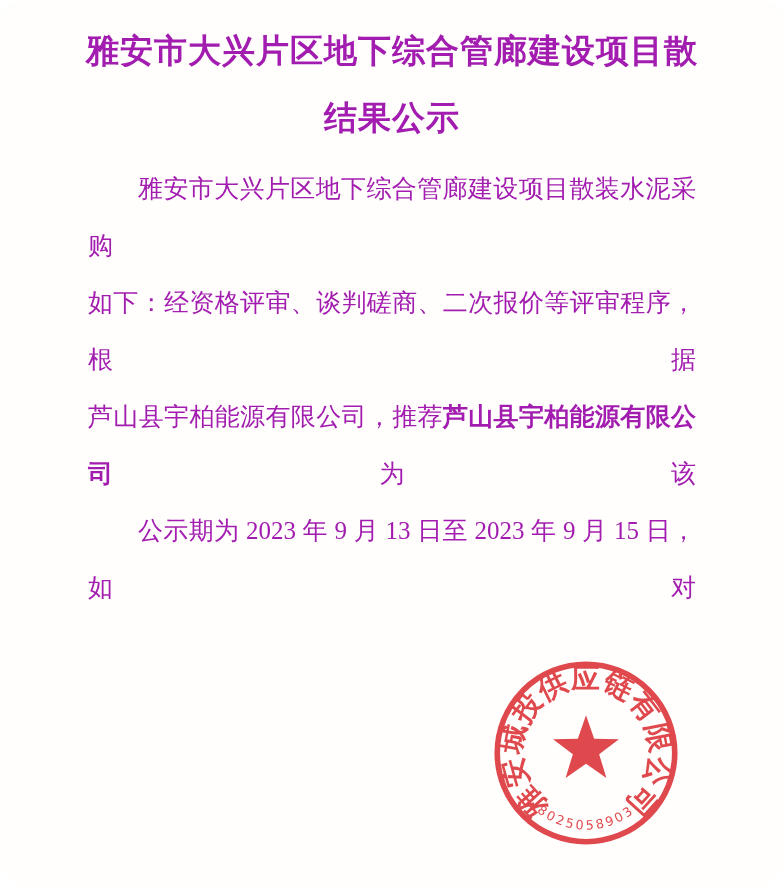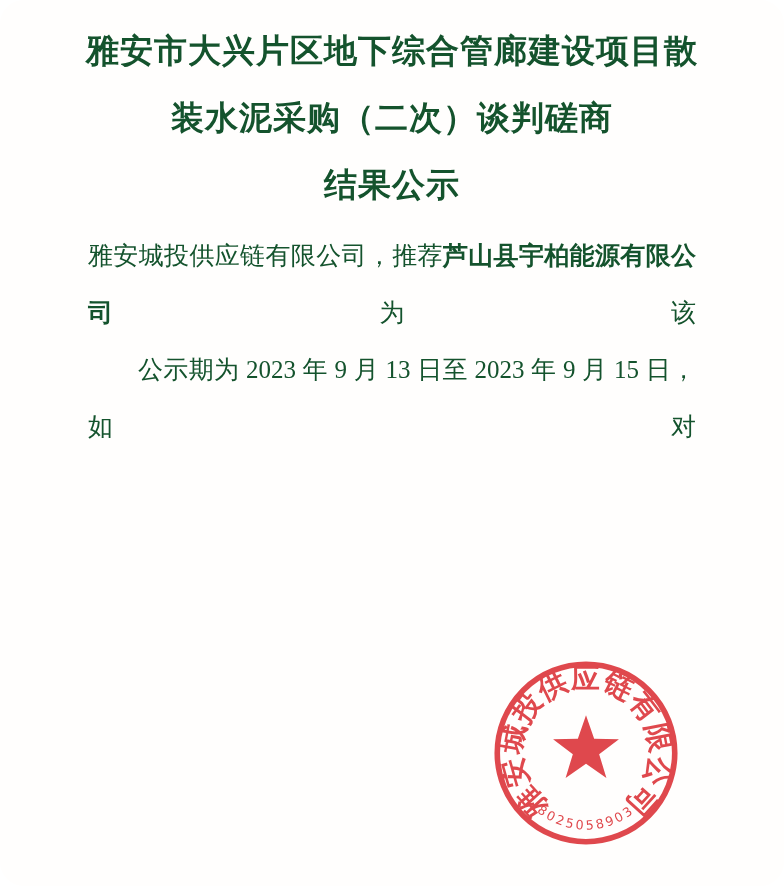--- a/index.html
+++ b/index.html
@@ -1,21 +1,21 @@
 <!DOCTYPE html>
 <html><head>
 <meta charset="utf-8">
 <style>
   * { margin:0; padding:0; box-sizing:border-box; }
   html,body { width:784px; height:886px; background:#fff; }
   .page {
     position:relative; width:784px; height:886px; overflow:hidden;
     background:#fffefd;
     font-family:"Liberation Serif","DejaVu Serif",serif;
-    color:#14532d;
+    color:#a21caf;
     border-radius:24px;
   }
   .title-block { margin:18px 70px 0; text-align:center; }
   .title-line {
     font-size:33px; font-weight:bold; line-height:67px;
     letter-spacing:1px; white-space:nowrap;
   }
   .doc-body { margin:8px 88px 0; font-size:25px; line-height:57px; }
   .bline { width:100%; }
   .j { text-align:justify; text-align-last:justify; }
@@ -28,26 +28,27 @@
   .seal-ring-text { font-family:"Liberation Serif","DejaVu Serif",serif; font-weight:bold; }
   .seal-serial { font-family:"DejaVu Sans","Liberation Sans",sans-serif; }
 </style>
 </head>
 <body>
 
 <div class="page">
 
   <div class="title-block">
     <div class="title-line">雅安市大兴片区地下综合管廊建设项目散</div>
-    <div class="title-line">装水泥采购（二次）谈判磋商</div>
     <div class="title-line">结果公示</div>
   </div>
 
   <div class="doc-body">
-    <div class="bline j"><span>雅安城投供应链有限公司，推荐</span><span class="bold">芦山县宇柏能源有限公司</span><span>为该</span></div>
+    <div class="bline j ind">雅安市大兴片区地下综合管廊建设项目散装水泥采购</div>
+    <div class="bline j">如下：经资格评审、谈判磋商、二次报价等评审程序，根据</div>
+    <div class="bline j"><span>芦山县宇柏能源有限公司，推荐</span><span class="bold">芦山县宇柏能源有限公司</span><span>为该</span></div>
     <div class="bline j ind">公示期为 2023 年 9 月 13 日至 2023 年 9 月 15 日，如对</div>
 
   </div>
 
   <svg class="seal" viewBox="0 0 200 200" xmlns="http://www.w3.org/2000/svg">
     <defs>
       <path id="arc-top" d="M 61.2 146.7 A 63 63 0 1 1 138.8 146.7" fill="none"></path>
       <path id="arc-bottom" d="M 42.5 146.2 A 75 75 0 0 0 157.5 146.2" fill="none"></path>
     </defs>
     <circle cx="100" cy="98" r="87" fill="none" stroke="#dc3439" stroke-width="5.5"></circle>

